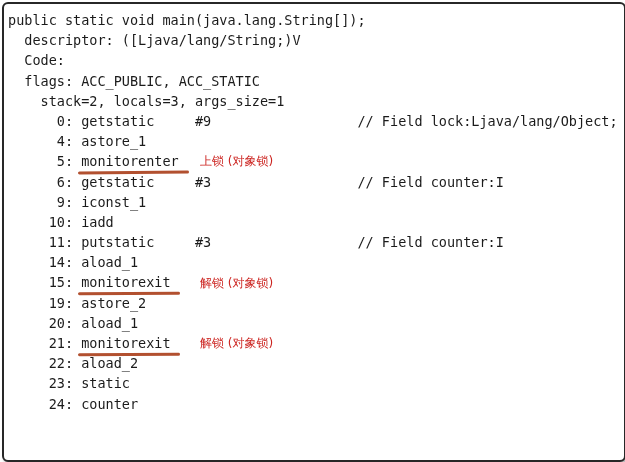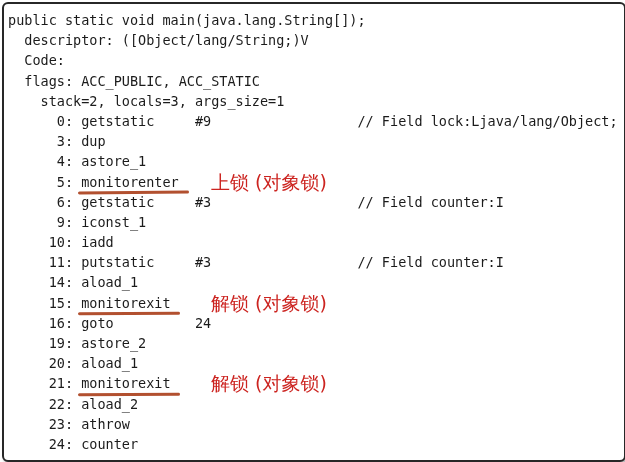--- a/index.html
+++ b/index.html
@@ -46,48 +46,46 @@
     left: -3px;
     right: -10px;
     bottom: -4px;
     height: 2.5px;
     background: var(--underline-color, #b2502f);
     border-radius: 3px;
     transform: rotate(-0.4deg);
   }
   .seg-note {
     position: absolute;
-    left: 203px;
+    left: 192px;
     top: 50%;
     transform: translateY(-50%);
     font-family: "DejaVu Sans", "Liberation Sans", sans-serif;
-    font-size: 19px;
+    font-size: 12px;
     color: var(--note-color, #cc2420);
     white-space: pre;
   }
 </style>
 </head>
 <body style="background: rgb(255, 255, 255);">
 
 <div class="window">
     <div class="line"><span class="seg-code">public static void main(java.lang.String[]);</span></div>
-    <div class="line"><span class="seg-code">  descriptor: ([Object/lang/String;)V</span></div>
+    <div class="line"><span class="seg-code">  descriptor: ([Ljava/lang/String;)V</span></div>
     <div class="line"><span class="seg-code">  Code:</span></div>
     <div class="line"><span class="seg-code">  flags: ACC_PUBLIC, ACC_STATIC</span></div>
     <div class="line"><span class="seg-code">    stack=2, locals=3, args_size=1</span></div>
     <div class="line"><span class="seg-code">      0: getstatic     #9                  // Field lock:Ljava/lang/Object;</span></div>
-    <div class="line"><span class="seg-code">      3: dup</span></div>
     <div class="line"><span class="seg-code">      4: astore_1</span></div>
     <div class="line"><span class="seg-code">      5: </span><span class="seg-mark">monitorenter</span><span class="seg-note">上锁 (对象锁)</span></div>
     <div class="line"><span class="seg-code">      6: getstatic     #3                  // Field counter:I</span></div>
     <div class="line"><span class="seg-code">      9: iconst_1</span></div>
     <div class="line"><span class="seg-code">     10: iadd</span></div>
     <div class="line"><span class="seg-code">     11: putstatic     #3                  // Field counter:I</span></div>
     <div class="line"><span class="seg-code">     14: aload_1</span></div>
     <div class="line"><span class="seg-code">     15: </span><span class="seg-mark">monitorexit</span><span class="seg-note">解锁 (对象锁)</span></div>
-    <div class="line"><span class="seg-code">     16: goto          24</span></div>
     <div class="line"><span class="seg-code">     19: astore_2</span></div>
     <div class="line"><span class="seg-code">     20: aload_1</span></div>
     <div class="line"><span class="seg-code">     21: </span><span class="seg-mark">monitorexit</span><span class="seg-note">解锁 (对象锁)</span></div>
     <div class="line"><span class="seg-code">     22: aload_2</span></div>
-    <div class="line"><span class="seg-code">     23: athrow</span></div>
+    <div class="line"><span class="seg-code">     23: static</span></div>
     <div class="line"><span class="seg-code">     24: counter</span></div>
   </div>
 
 </body></html>

